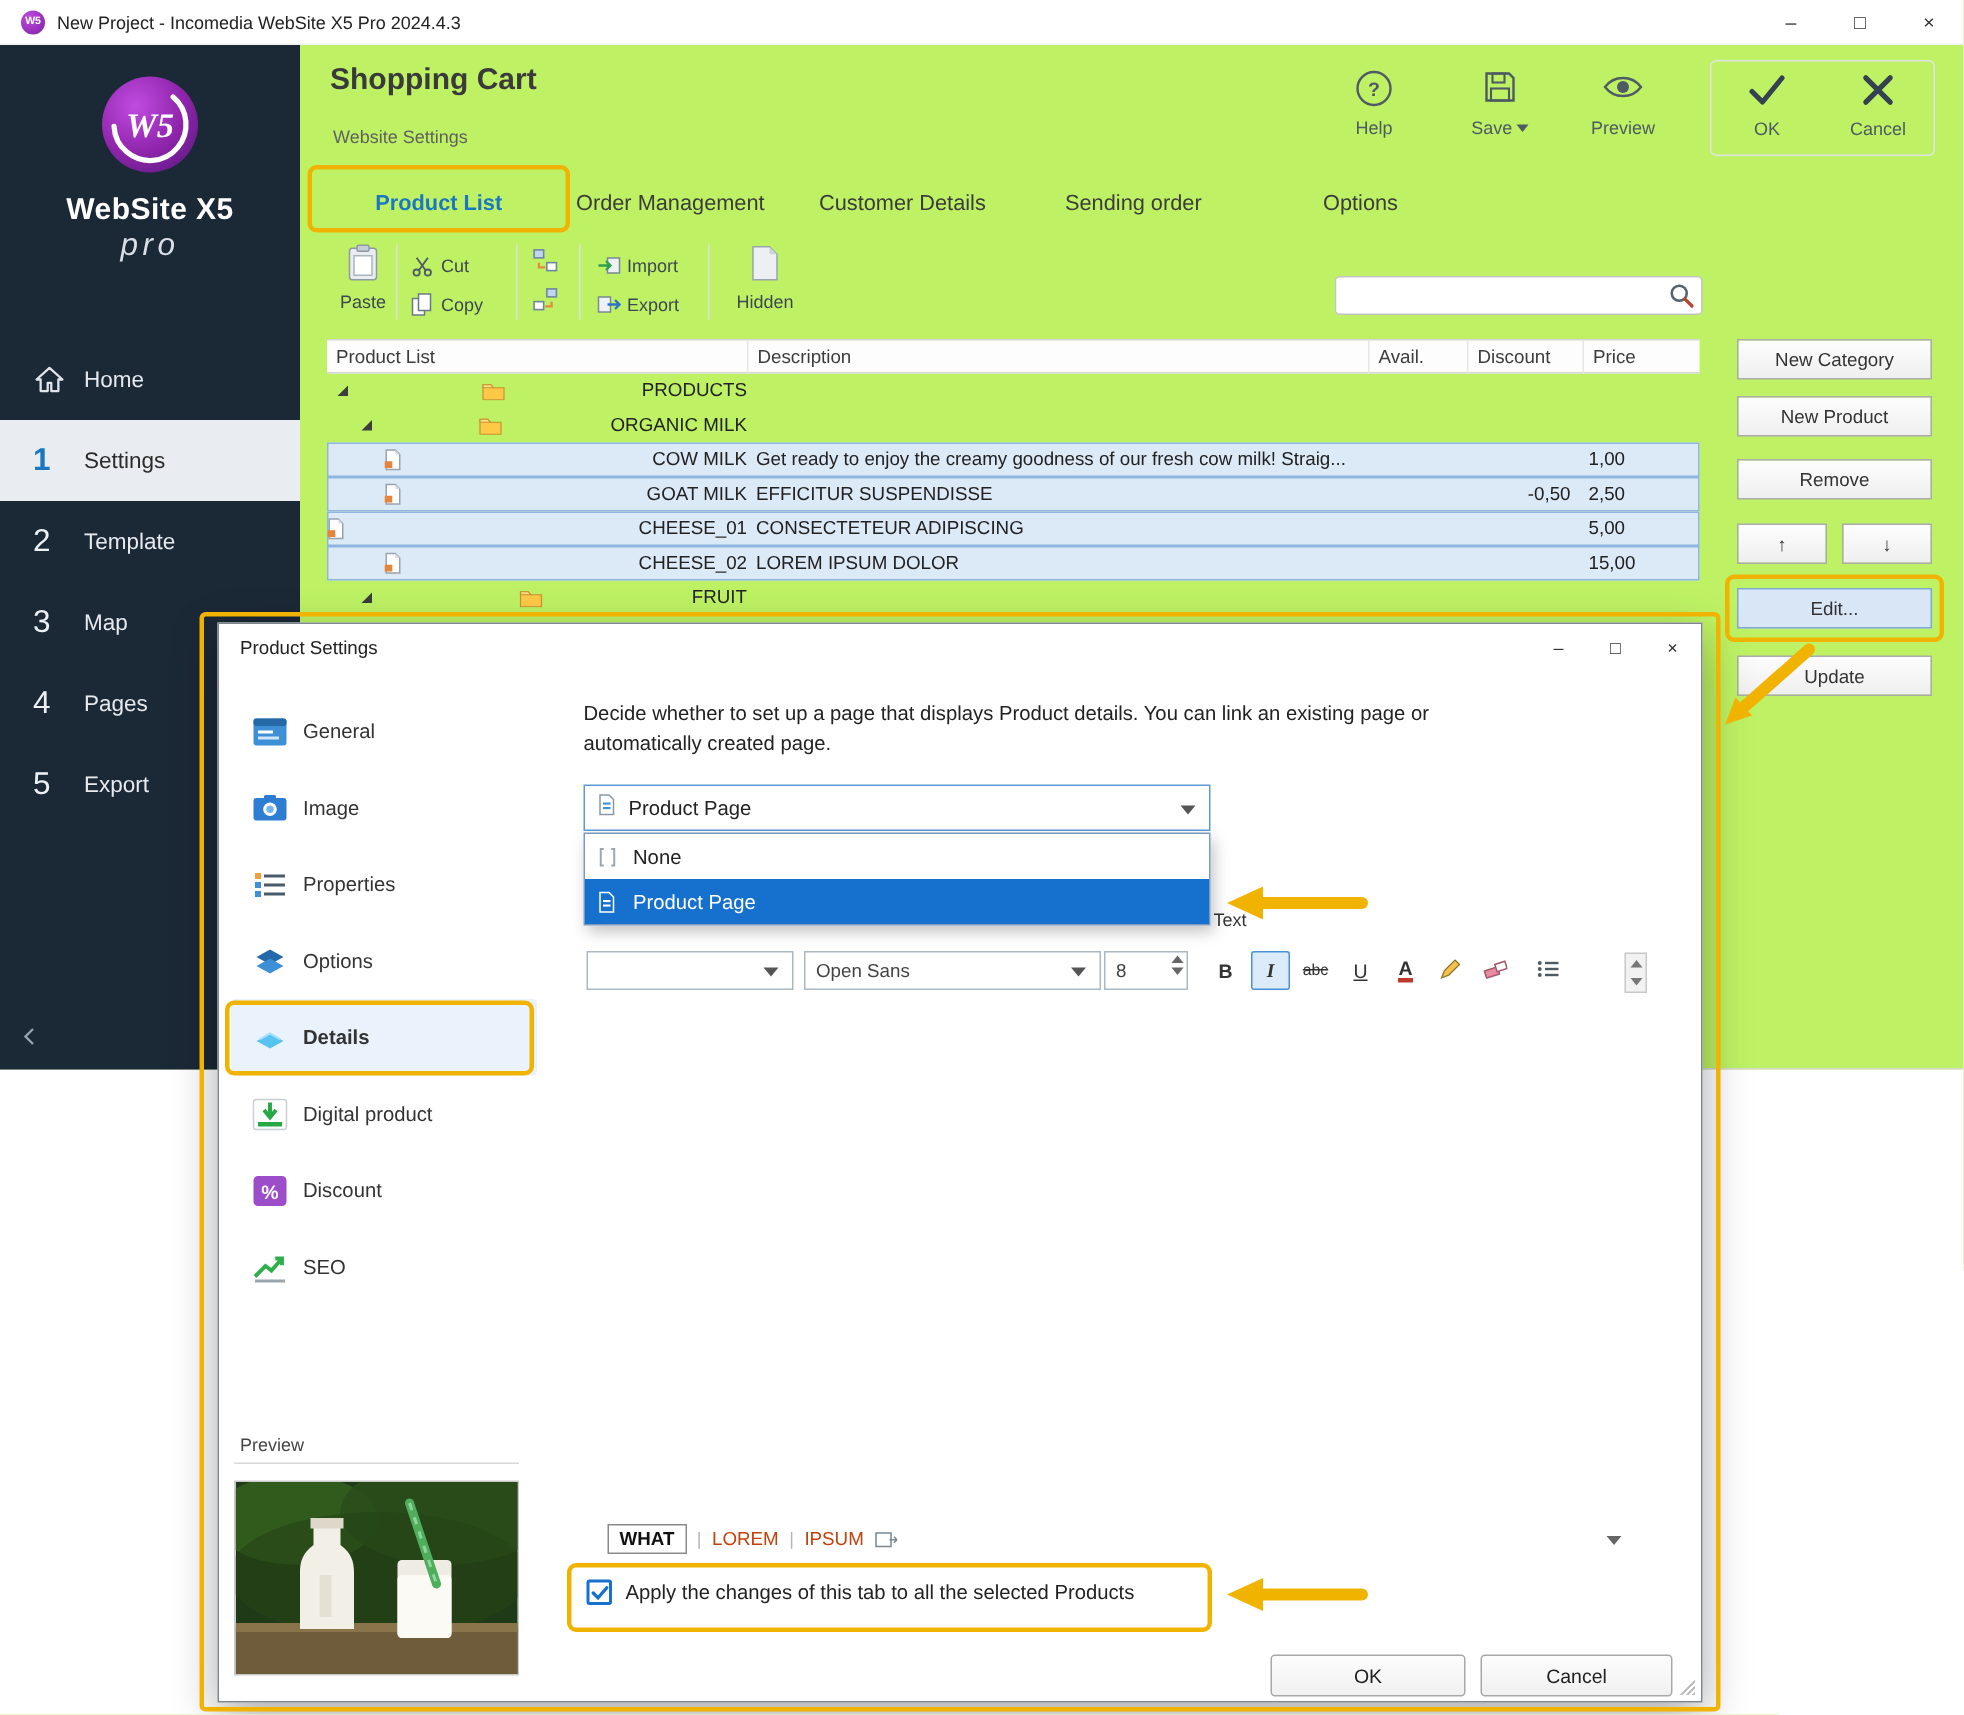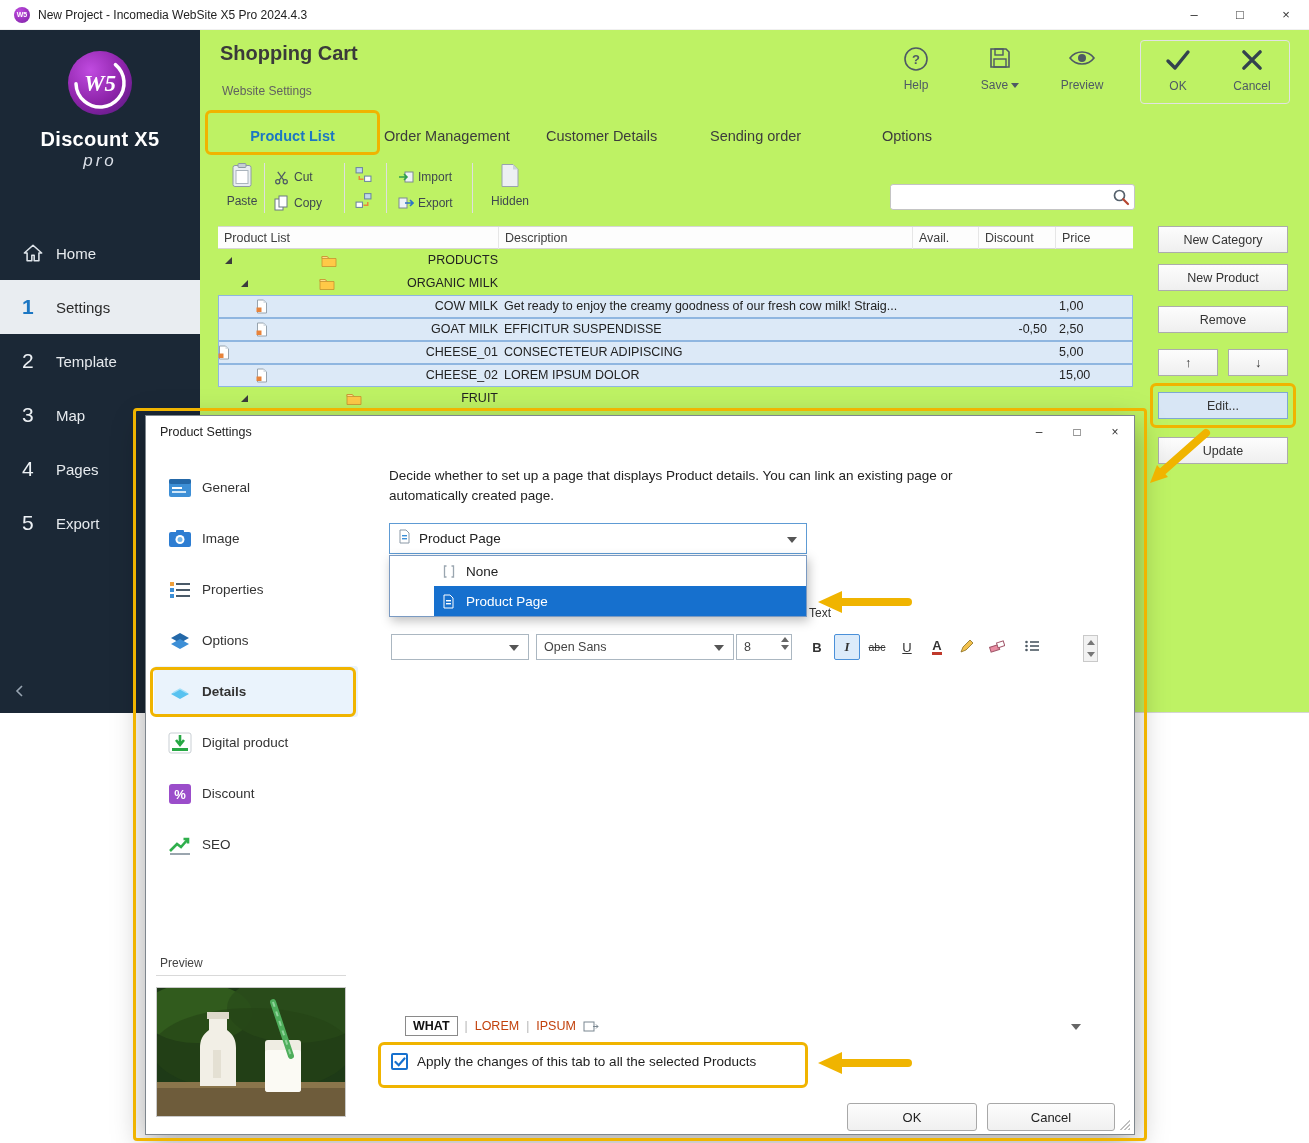--- a/index.html
+++ b/index.html
@@ -12,21 +12,21 @@
 .titlebar{position:absolute;left:0;top:0;width:100%;height:30px;background:#fff;display:flex;align-items:center;border-bottom:1px solid #F0F0F0;}
 .app-logo-mini{width:16px;height:16px;border-radius:50%;background:radial-gradient(circle at 35% 30%,#C04BE0,#7B1FA2);color:#fff;font-size:7px;font-weight:bold;display:flex;align-items:center;justify-content:center;margin:0 8px 0 14px;}
 .win-title{font-size:12px;color:#222;}
 .win-controls{margin-left:auto;display:flex;height:30px;}
 .wc{width:46px;height:30px;display:flex;align-items:center;justify-content:center;font-size:13px;color:#333;cursor:default;}
 
 
 .sidebar{position:absolute;left:0;top:30px;width:200px;height:683px;background:#1B2836;}
 .logo-wrap{position:absolute;left:0;top:18px;width:200px;text-align:center;}
 .logo-title{color:#fff;font-size:20px;font-weight:700;margin-top:6px;letter-spacing:.3px;}
-.logo-sub{color:#D9DEE6;font-size:17px;font-style:italic;letter-spacing:3px;margin-top:0px;}
+.logo-sub{color:#D9DEE6;font-size:21px;font-style:italic;letter-spacing:3px;margin-top:0px;}
 #sidebar-nav{position:absolute;left:0;top:196px;width:200px;}
 .nav-item{height:54px;display:flex;align-items:center;padding-left:22px;cursor:pointer;}
 .nav-num{width:34px;font-size:21px;color:#EDF1F5;}
 .nav-ico{width:34px;display:flex;align-items:center;}
 .nav-label{font-size:15px;color:#E6EAEE;}
 .nav-item.sel{background:#E9EDF1;}
 .nav-item.sel .nav-num{color:#1C77C3;font-weight:700;}
 .nav-item.sel .nav-label{color:#2B2B2B;}
 .sb-collapse{position:absolute;left:14px;bottom:12px;width:20px;height:20px;display:flex;align-items:center;}
 
@@ -92,21 +92,21 @@
 .dnav.active{background:#EAF3FC;}
 .dnav.active .dlab{font-weight:700;}
 .pv-label{position:absolute;left:14px;top:540px;font-size:12px;color:#444;}
 .pv-line{position:absolute;left:10px;top:559px;width:190px;height:1px;background:#D9D9D9;}
 .pv-img{position:absolute;left:10px;top:571px;width:190px;height:130px;overflow:hidden;border:1px solid #C9C9C9;}
 .dlg-desc{position:absolute;left:243px;top:50px;width:640px;font-size:13.5px;color:#222;line-height:1.45;}
 .combo{position:absolute;left:243px;top:107px;width:418px;height:31px;border:1px solid #5E9BD4;background:#fff;display:flex;align-items:center;padding-left:8px;cursor:pointer;z-index:5;}
 .combo-val{font-size:13.5px;color:#222;margin-left:8px;}
 .combo-arrow{position:absolute;right:9px;top:13px;width:0;height:0;border-left:5px solid transparent;border-right:5px solid transparent;border-top:6px solid #555;}
 #dropdown-list{position:absolute;left:243px;top:139px;width:418px;background:#fff;border:1px solid #7A9AC2;box-shadow:2px 4px 10px rgba(0,0,0,.25);z-index:6;}
-.dd-item{height:30px;display:flex;align-items:center;padding-left:8px;font-size:13.5px;color:#222;cursor:pointer;margin-left:44px;}
+.dd-item{height:30px;display:flex;align-items:center;padding-left:8px;font-size:13.5px;color:#222;cursor:pointer;}
 .dd-item .dd-ico{width:24px;display:flex;align-items:center;}
 .dd-item.sel{background:#1670CE;color:#fff;}
 .text-label{position:absolute;left:663px;top:190px;font-size:12px;color:#333;}
 .ed-toolbar{position:absolute;left:243px;top:218px;width:716px;height:28px;z-index:1;}
 .ed-combo{position:absolute;top:0;height:26px;border:1px solid #ABB7C1;background:#fff;display:flex;align-items:center;font-size:12.5px;color:#444;padding-left:7px;}
 .ed-combo .combo-arrow{top:10px;}
 .spin{position:absolute;right:2px;top:2px;display:flex;flex-direction:column;gap:3px;}
 .spin i{width:0;height:0;border-left:4px solid transparent;border-right:4px solid transparent;}
 .spin .up{border-bottom:5px solid #666;}
 .spin .dn{border-top:5px solid #666;}
@@ -164,21 +164,21 @@
               <radialGradient id="lg" cx="35%" cy="30%" r="85%">
             <stop offset="0" stop-color="#C04BE0"></stop>
                 <stop offset="0.6" stop-color="#8E24AA"></stop>
                 <stop offset="1" stop-color="#5E1B85"></stop>
           </radialGradient>
             </defs>
           <circle cx="35" cy="35" r="32" fill="url(#lg)"></circle>
           <circle cx="35" cy="35" r="24" fill="none" stroke="#fff" stroke-width="3.5" stroke-dasharray="95 60" stroke-linecap="round" transform="rotate(-50 35 35)"></circle>
           <text id="logo-badge-text" x="35" y="43" text-anchor="middle" font-size="23" font-style="italic" font-weight="bold" fill="#fff" font-family="Liberation Serif, serif">W5</text>
         </svg>
-        <div class="logo-title">Discount X5</div>
+        <div class="logo-title">WebSite X5</div>
         <div class="logo-sub">pro</div>
       </div>
       <div id="sidebar-nav">
           <div class="nav-item">
             <span class="nav-ico">
               <svg width="22" height="20" viewBox="0 0 24 22">
                 <path d="M12 2.5 21.5 11h-3v8.5h-5.2v-6h-2.6v6H5.5V11h-3z" fill="none" stroke="#DFE5EB" stroke-width="1.7" stroke-linejoin="round"></path>
               </svg>
             </span>
             <span class="nav-label">Home</span>

